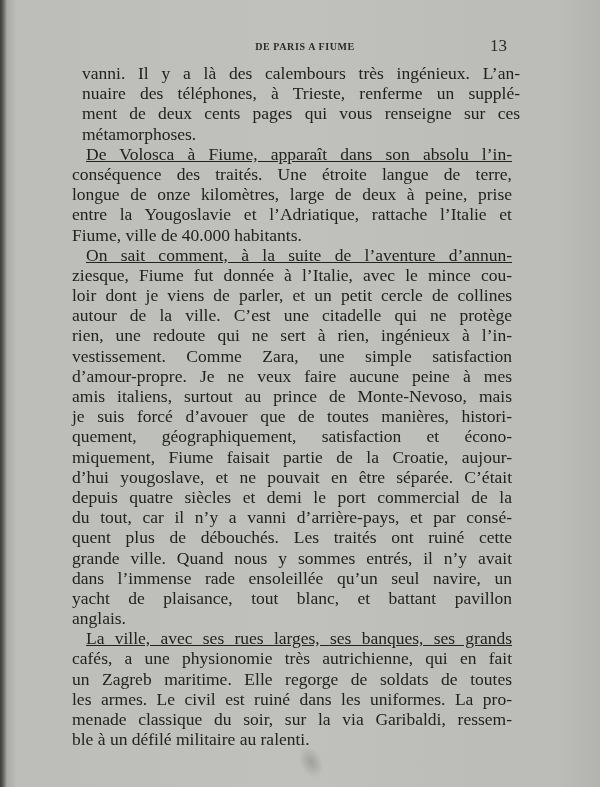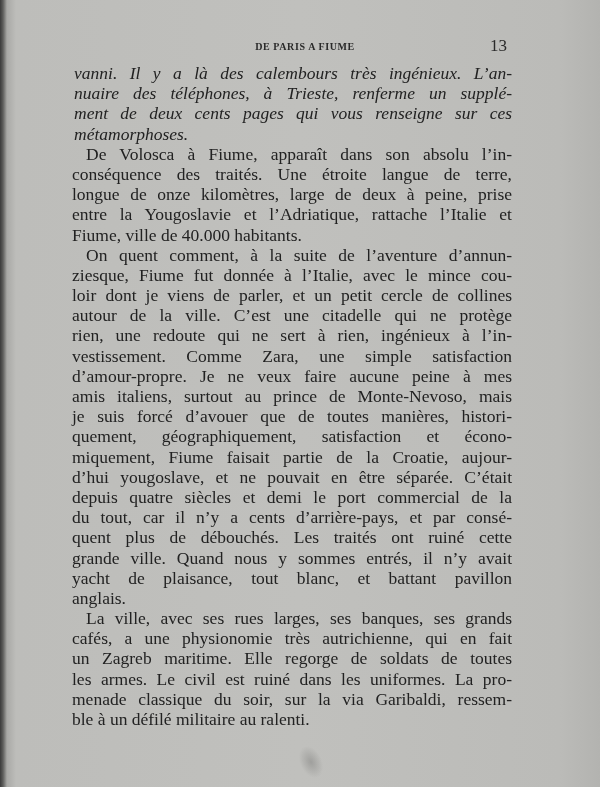--- a/index.html
+++ b/index.html
@@ -28,22 +28,22 @@
     }
     .text-block {
       position: absolute; left: 72px; top: 63px; width: 440px;
       font-size: 17.5px; line-height: 20.2px; color: #222;
     }
     .line {
       display: block; height: 20.2px; white-space: nowrap;
       text-align: justify; text-align-last: justify;
     }
     .line.last { text-align-last: left; }
-    .line.indent { padding-left: 14px; }
-    .para-1 { margin-left: 2px; width: 438px; font-style: italic; }
+    .line.indent { padding-left: 14px; text-decoration: underline; }
+    .para-1 { margin-left: 10px; width: 438px; }
   </style>
 </head>
 <body>
 
 <div class="page">
   <div class="spot"></div>
 
   <div class="running-head">DE PARIS A FIUME</div>
   <div class="page-number">13</div>
 
@@ -58,36 +58,37 @@
 
     <div>
       <span class="line indent">De Volosca à Fiume, apparaît dans son absolu l’in-</span>
       <span class="line">conséquence des traités. Une étroite langue de terre,</span>
       <span class="line">longue de onze kilomètres, large de deux à peine, prise</span>
       <span class="line">entre la Yougoslavie et l’Adriatique, rattache l’Italie et</span>
       <span class="line last">Fiume, ville de 40.000 habitants.</span>
     </div>
 
     <div>
-      <span class="line indent">On quent comment, à la suite de l’aventure d’annun-</span>
+      <span class="line indent">On sait comment, à la suite de l’aventure d’annun-</span>
       <span class="line">ziesque, Fiume fut donnée à l’Italie, avec le mince cou-</span>
       <span class="line">loir dont je viens de parler, et un petit cercle de collines</span>
       <span class="line">autour de la ville. C’est une citadelle qui ne protège</span>
       <span class="line">rien, une redoute qui ne sert à rien, ingénieux à l’in-</span>
       <span class="line">vestissement. Comme Zara, une simple satisfaction</span>
       <span class="line">d’amour-propre. Je ne veux faire aucune peine à mes</span>
       <span class="line">amis italiens, surtout au prince de Monte-Nevoso, mais</span>
       <span class="line">je suis forcé d’avouer que de toutes manières, histori-</span>
       <span class="line">quement, géographiquement, satisfaction et écono-</span>
       <span class="line">miquement, Fiume faisait partie de la Croatie, aujour-</span>
       <span class="line">d’hui yougoslave, et ne pouvait en être séparée. C’était</span>
       <span class="line">depuis quatre siècles et demi le port commercial de la</span>
-      <span class="line">du tout, car il n’y a cents d’arrière-pays, et par consé-</span>
+      <span class="line">du tout, car il n’y a vanni d’arrière-pays, et par consé-</span>
       <span class="line">quent plus de débouchés. Les traités ont ruiné cette</span>
       <span class="line">grande ville. Quand nous y sommes entrés, il n’y avait</span>
+      <span class="line">dans l’immense rade ensoleillée qu’un seul navire, un</span>
       <span class="line">yacht de plaisance, tout blanc, et battant pavillon</span>
       <span class="line last">anglais.</span>
     </div>
 
     <div>
       <span class="line indent">La ville, avec ses rues larges, ses banques, ses grands</span>
       <span class="line">cafés, a une physionomie très autrichienne, qui en fait</span>
       <span class="line">un Zagreb maritime. Elle regorge de soldats de toutes</span>
       <span class="line">les armes. Le civil est ruiné dans les uniformes. La pro-</span>
       <span class="line">menade classique du soir, sur la via Garibaldi, ressem-</span>

